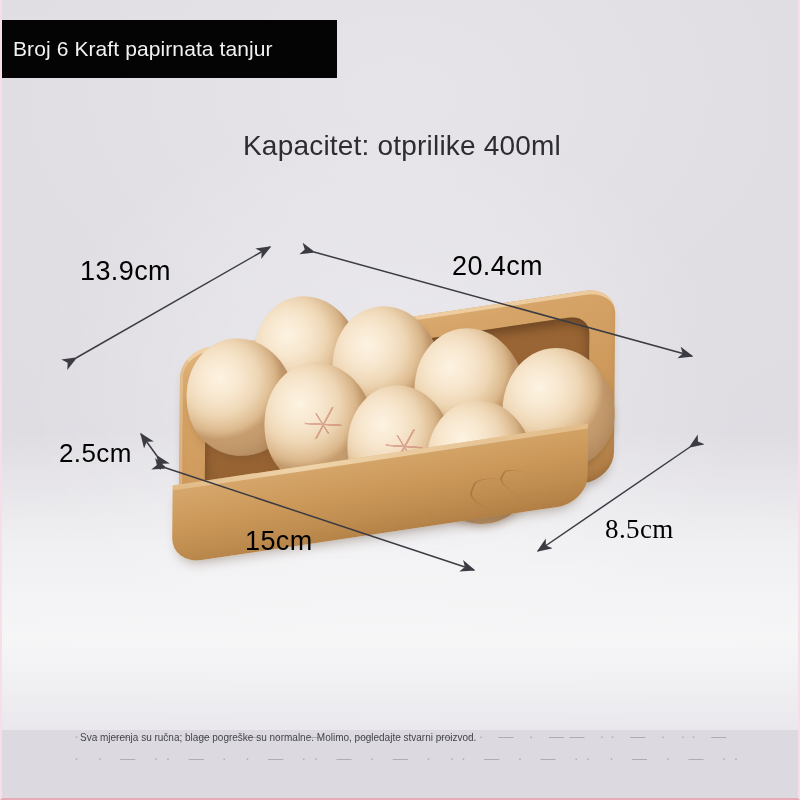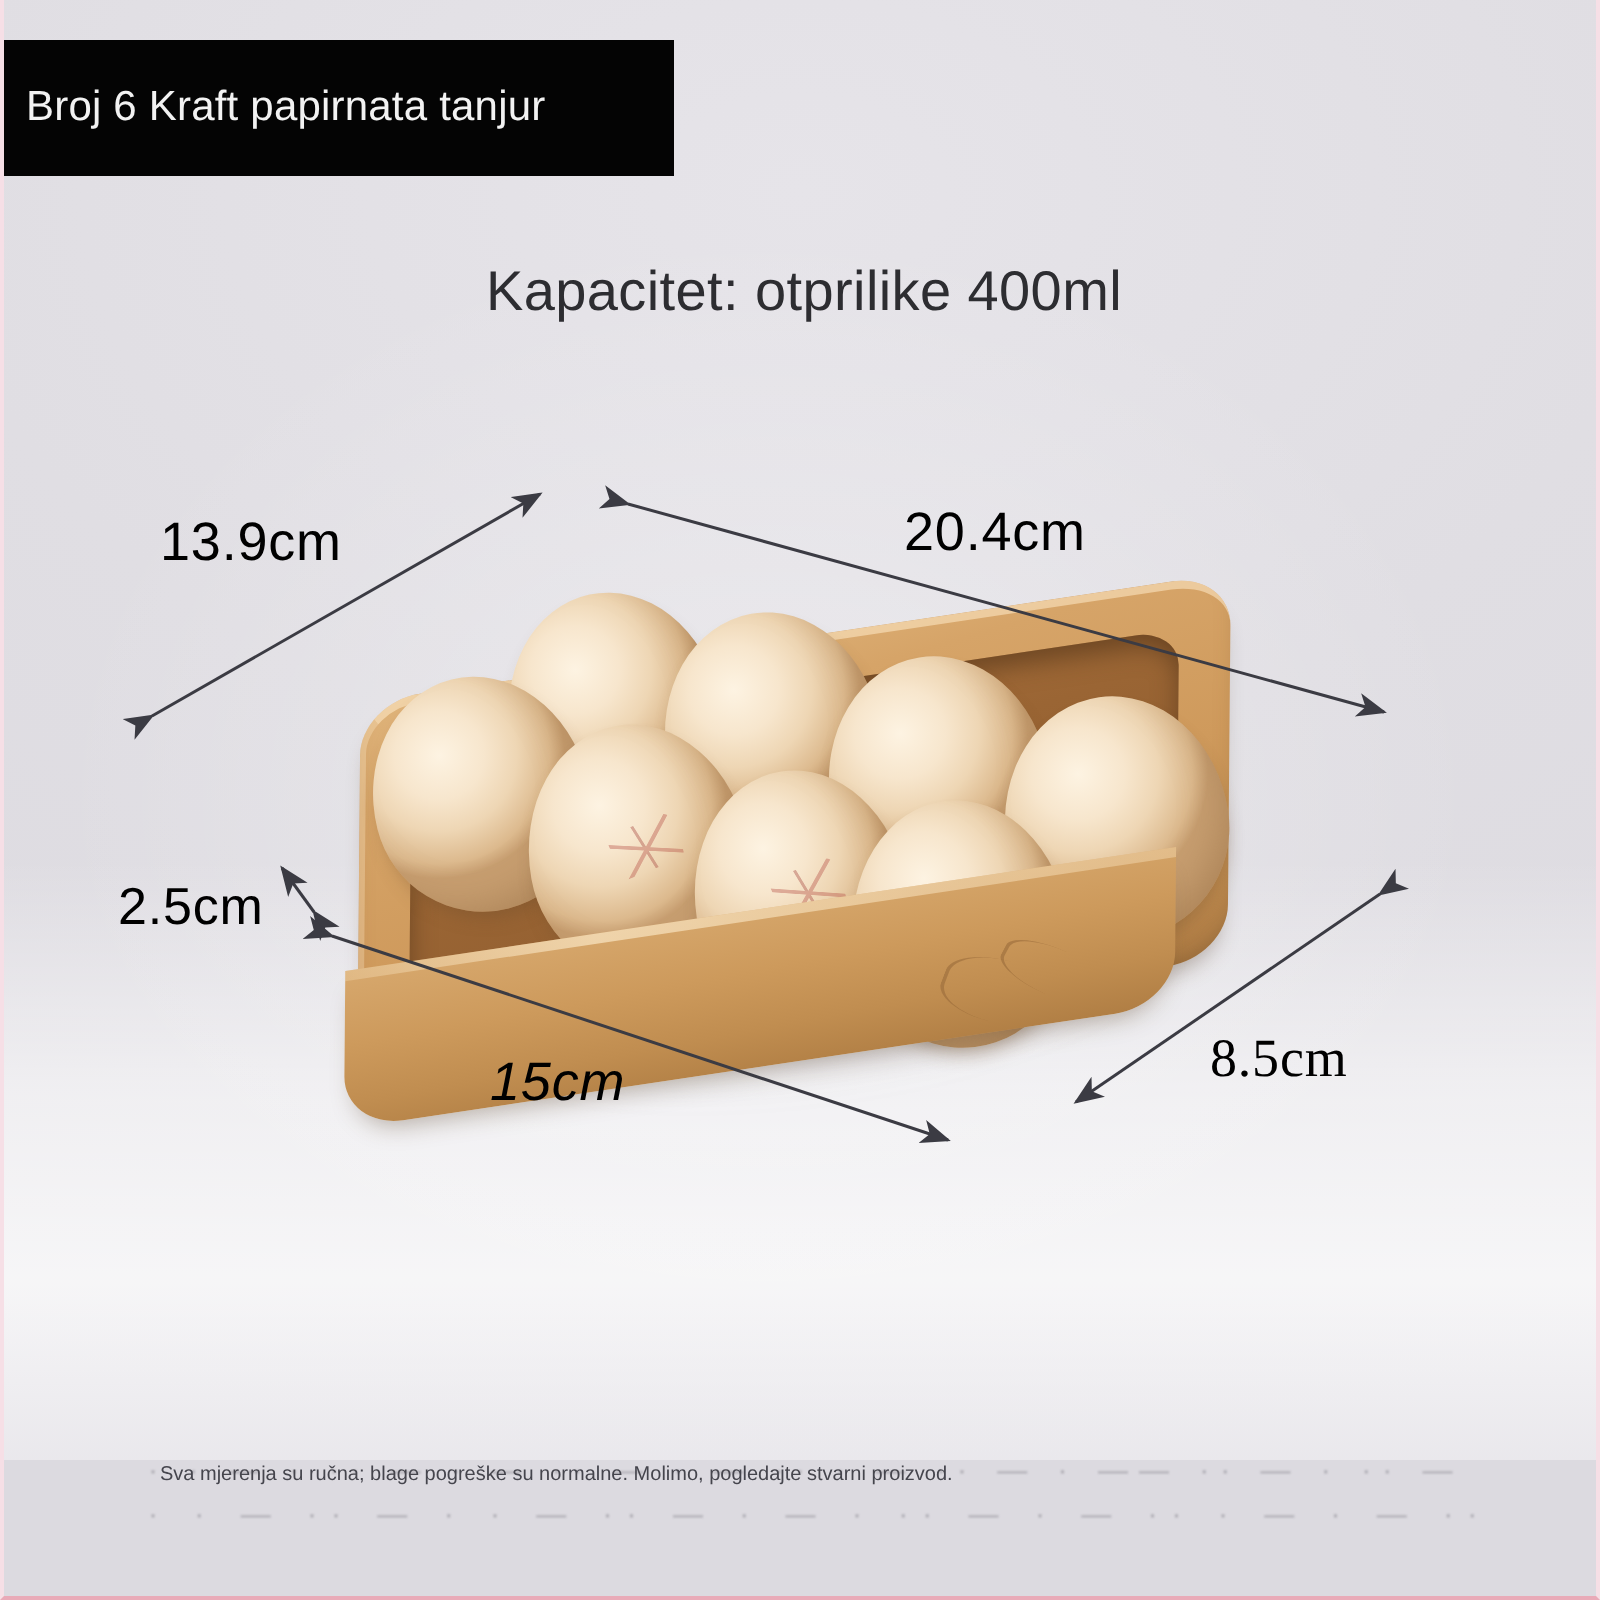--- a/index.html
+++ b/index.html
@@ -39,21 +39,21 @@
     inset: 0;
     background: radial-gradient(75% 60% at 48% 50%, rgba(255,255,255,0.35) 0%, rgba(255,255,255,0) 60%);
   }
 
   
   .title-banner {
     position: absolute;
     left: 0;
     top: 20px;
     width: 335px;
-    height: 68px;
+    height: 58px;
     background: #040404;
     display: flex;
     align-items: center;
     z-index: 40;
   }
   .title-banner .label {
     color: #f2f2f2;
     font-size: 21px;
     letter-spacing: 0.1px;
     padding-left: 11px;
@@ -213,21 +213,21 @@
     position: absolute;
     color: #000000;
     font-size: 27px;
     letter-spacing: 0.4px;
     white-space: nowrap;
     z-index: 26;
   }
   .lbl-139 { left: 78px;  top: 256px; }
   .lbl-204 { left: 450px; top: 251px; }
   .lbl-25  { left: 57px;  top: 438px; font-size: 26px; text-align: center; }
-  .lbl-15  { left: 243px; top: 526px; font-style: italic; }
+  .lbl-15  { left: 243px; top: 526px; }
   .lbl-85  { left: 603px; top: 514px; font-family: Liberation Serif, serif; }
 
   
   .footer {
     position: absolute;
     left: 0;
     bottom: 0;
     width: 800px;
     height: 92px;
     z-index: 35;

